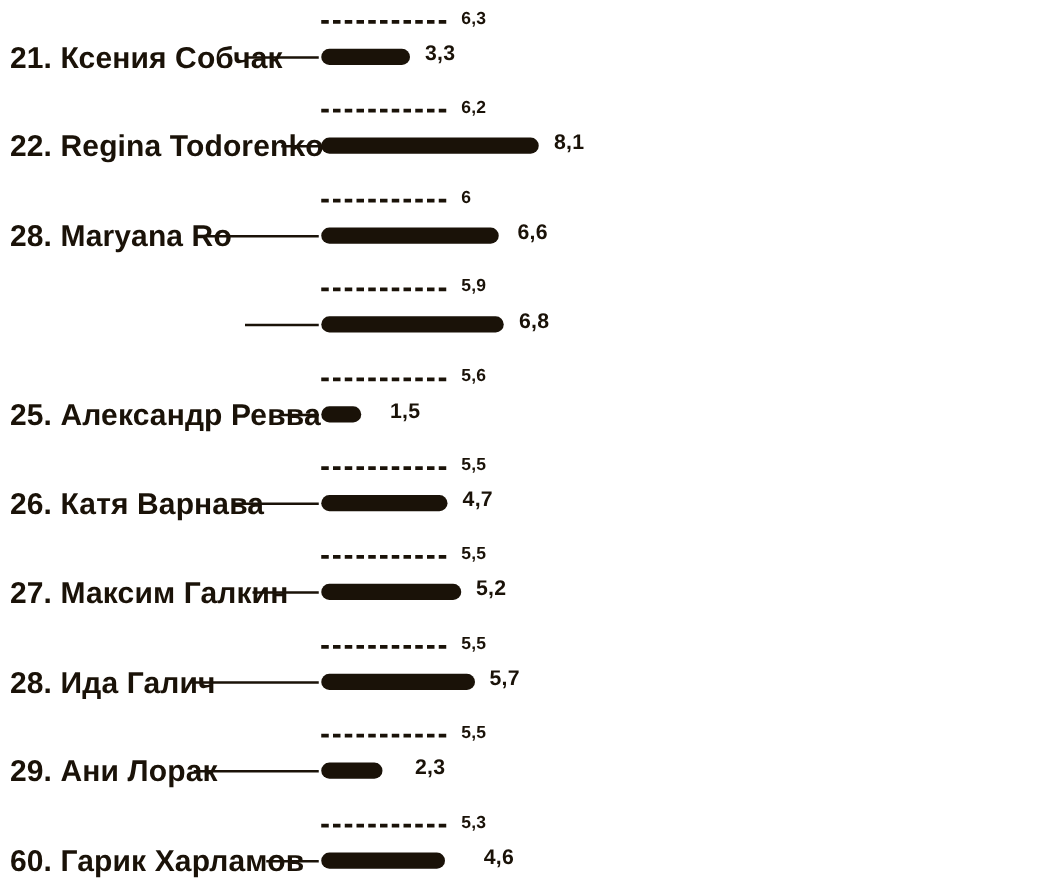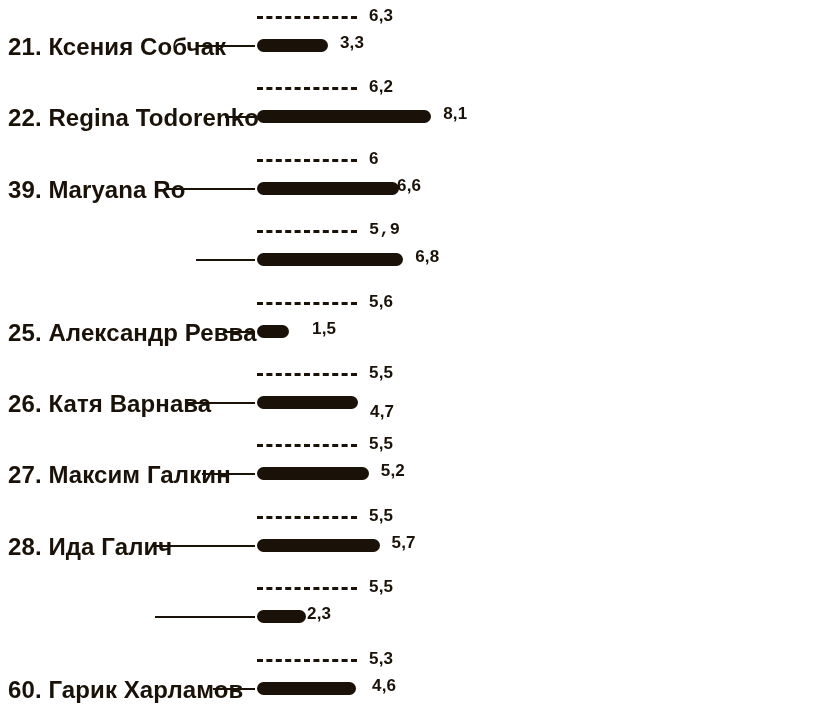--- a/index.html
+++ b/index.html
@@ -27,21 +27,21 @@
   .dash-line {
     position: absolute;
     left: 257px;
     top: 16px;
     height: 0;
     border-top: 3px dashed #1a1208;
   }
   .dash-value {
     position: absolute;
     top: 6px;
-    font-size: 17px;
+    font-size: 14px;
     font-weight: bold;
     letter-spacing: 0.2px;
     white-space: nowrap;
   }
   
   .label {
     position: absolute;
     left: 8px;
     top: 33px;
     font-size: 24px;
@@ -88,72 +88,73 @@
       <div class="dash-line" style="width: 100px;"></div>
       <div class="dash-value" style="left: 369px;">6,2</div>
       <div class="label">22. Regina Todorenko</div>
       <div class="leader" style="left: 225.453px; width: 29.5469px;"></div>
       <div class="bar" style="width: 174.15px;"></div>
       <div class="bar-value" style="left: 443.15px;">8,1</div>
     </div>
     <div class="row">
       <div class="dash-line" style="width: 100px;"></div>
       <div class="dash-value" style="left: 369px;">6</div>
-      <div class="label">39. Maryana Ro</div>
+      <div class="label">28. Maryana Ro</div>
       <div class="leader" style="left: 164.141px; width: 90.8594px;"></div>
       <div class="bar" style="width: 141.9px;"></div>
-      <div class="bar-value" style="left: 397px;">6,6</div>
+      <div class="bar-value" style="left: 414px;">6,6</div>
     </div>
     <div class="row">
       <div class="dash-line" style="width: 100px;"></div>
-      <div class="dash-value" style="left: 369px; font-family: Liberation Mono, monospace;">5,9</div>
+      <div class="dash-value" style="left: 369px;">5,9</div>
       <div class="leader" style="left: 196.406px; width: 58.5938px;"></div>
       <div class="bar" style="width: 146.2px;"></div>
       <div class="bar-value" style="left: 415.2px; text-align: right;">6,8</div>
     </div>
     <div class="row">
       <div class="dash-line" style="width: 100px;"></div>
       <div class="dash-value" style="left: 369px;">5,6</div>
       <div class="label">25. Александр Ревва</div>
       <div class="leader" style="left: 223.469px; width: 31.5312px;"></div>
       <div class="bar" style="width: 32.25px;"></div>
       <div class="bar-value" style="left: 312px;">1,5</div>
     </div>
     <div class="row">
       <div class="dash-line" style="width: 100px;"></div>
       <div class="dash-value" style="left: 369px;">5,5</div>
       <div class="label">26. Катя Варнава</div>
       <div class="leader" style="left: 185.703px; width: 69.2969px;"></div>
       <div class="bar" style="width: 101.05px;"></div>
-      <div class="bar-value" style="left: 370.05px; margin-top: 12px;">4,7</div>
+      <div class="bar-value" style="left: 370.05px;">4,7</div>
     </div>
     <div class="row">
       <div class="dash-line" style="width: 100px;"></div>
       <div class="dash-value" style="left: 369px;">5,5</div>
       <div class="label">27. Максим Галкин</div>
       <div class="leader" style="left: 201.891px; width: 53.1094px;"></div>
       <div class="bar" style="width: 111.8px;"></div>
       <div class="bar-value" style="left: 380.8px;">5,2</div>
     </div>
     <div class="row">
       <div class="dash-line" style="width: 100px;"></div>
       <div class="dash-value" style="left: 369px;">5,5</div>
       <div class="label">28. Ида Галич</div>
       <div class="leader" style="left: 153.219px; width: 101.781px;"></div>
       <div class="bar" style="width: 122.55px;"></div>
       <div class="bar-value" style="left: 391.55px;">5,7</div>
     </div>
     <div class="row">
       <div class="dash-line" style="width: 100px;"></div>
       <div class="dash-value" style="left: 369px;">5,5</div>
+      <div class="label">29. Ани Лорак</div>
       <div class="leader" style="left: 154.641px; width: 100.359px;"></div>
       <div class="bar" style="width: 49.45px;"></div>
-      <div class="bar-value" style="left: 307px;">2,3</div>
+      <div class="bar-value" style="left: 332px;">2,3</div>
     </div>
     <div class="row">
       <div class="dash-line" style="width: 100px;"></div>
       <div class="dash-value" style="left: 369px;">5,3</div>
       <div class="label">60. Гарик Харламов</div>
       <div class="leader" style="left: 212.5px; width: 42.5px;"></div>
       <div class="bar" style="width: 98.9px;"></div>
-      <div class="bar-value" style="left: 372px;">4,6</div>
+      <div class="bar-value" style="left: 387px;">4,6</div>
     </div>
   </div>
 
 </body></html>

